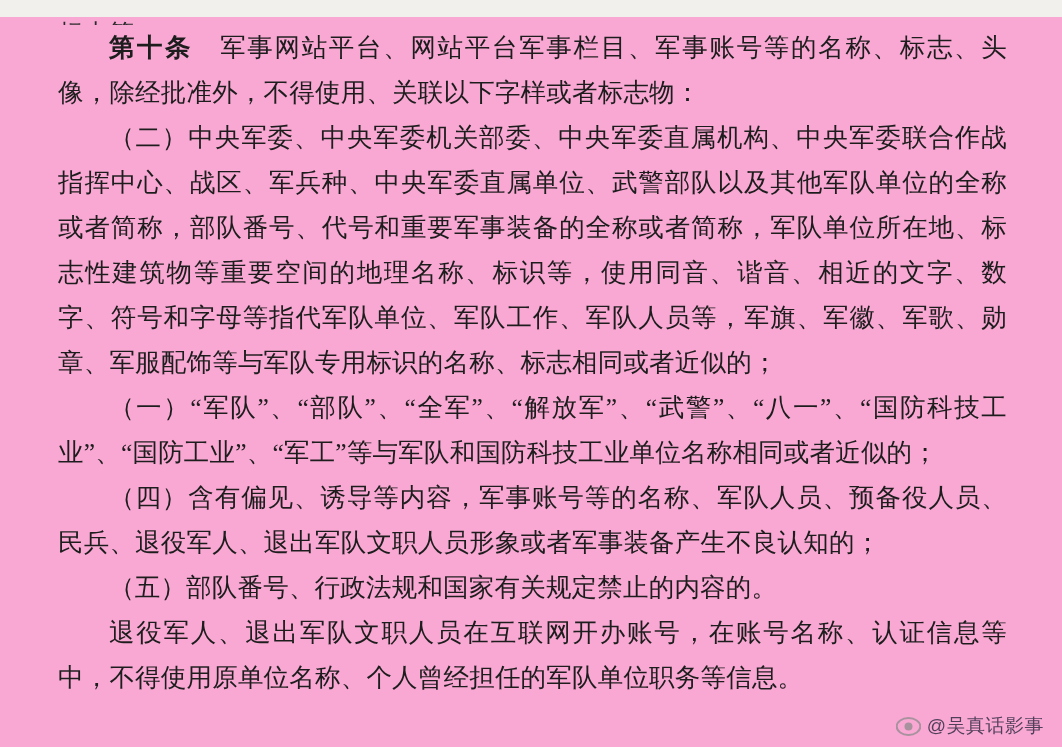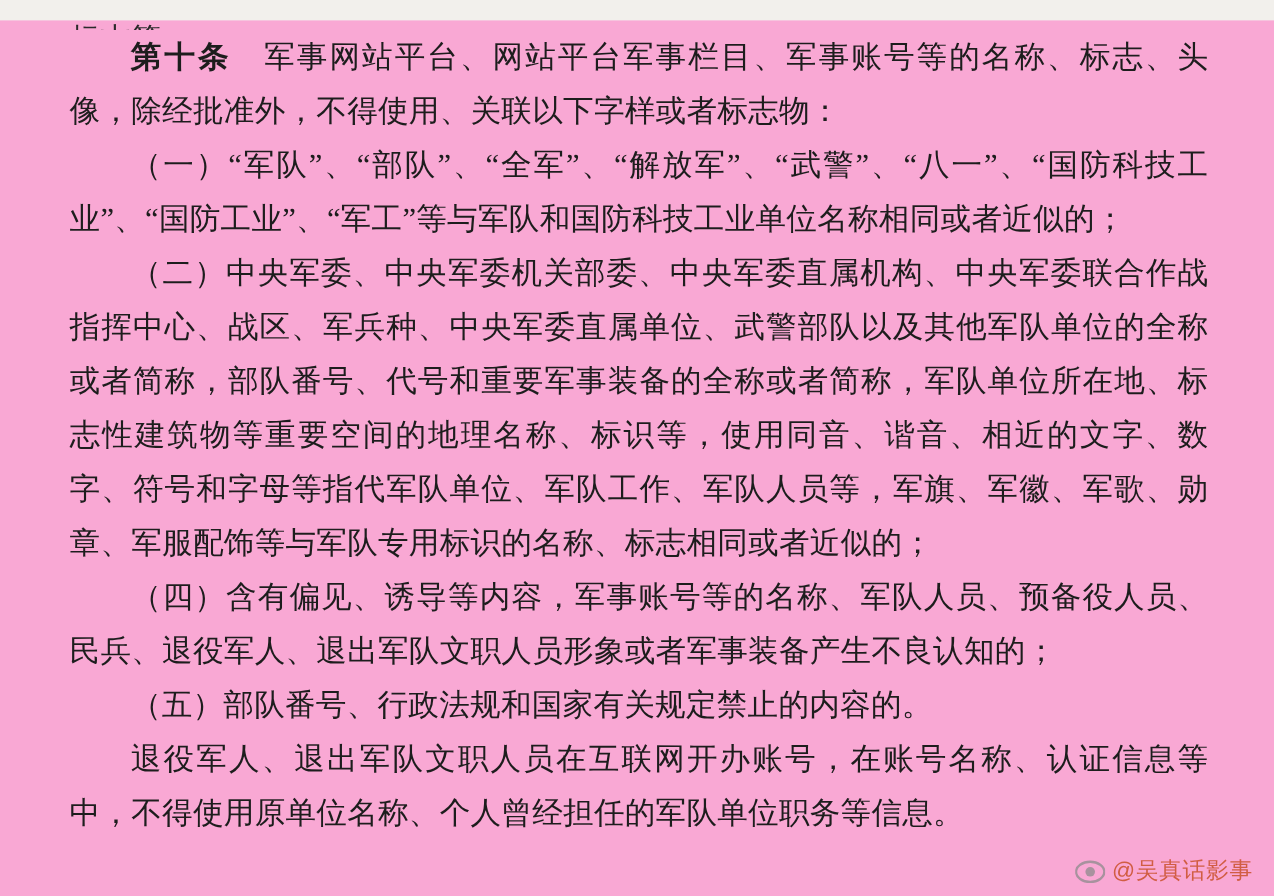--- a/index.html
+++ b/index.html
@@ -63,37 +63,37 @@
     height: 21px;
     position: relative;
     display: inline-block;
   }
   .weibo-eye svg {
     display: block;
   }
   .watermark-text {
     font-family: "Liberation Sans", sans-serif;
     font-size: 19px;
-    color: #c2410c;
+    color: #0f172a;
     letter-spacing: 0.5px;
     white-space: nowrap;
   }
 </style>
 </head>
 <body>
 
 <div class="page">
 
   <div class="top-clip">标志等。</div>
 
   <p class="para indent article-head-para"><span class="article-head">第十条</span><span>　军事网站平台、网站平台军事栏目、军事账号等的名称、标志、头像，除经批准外，不得使用、关联以下字样或者标志物：</span></p>
 
+  <p class="para indent">（二）中央军委、中央军委机关部委、中央军委直属机构、中央军委联合作战指挥中心、战区、军兵种、中央军委直属单位、武警部队以及其他军队单位的全称或者简称，部队番号、代号和重要军事装备的全称或者简称，军队单位所在地、标志性建筑物等重要空间的地理名称、标识等，使用同音、谐音、相近的文字、数字、符号和字母等指代军队单位、军队工作、军队人员等，军旗、军徽、军歌、勋章、军服配饰等与军队专用标识的名称、标志相同或者近似的；</p>
+
   <p class="para indent">（一）“军队”、“部队”、“全军”、“解放军”、“武警”、“八一”、“国防科技工业”、“国防工业”、“军工”等与军队和国防科技工业单位名称相同或者近似的；</p>
-
-  <p class="para indent">（二）中央军委、中央军委机关部委、中央军委直属机构、中央军委联合作战指挥中心、战区、军兵种、中央军委直属单位、武警部队以及其他军队单位的全称或者简称，部队番号、代号和重要军事装备的全称或者简称，军队单位所在地、标志性建筑物等重要空间的地理名称、标识等，使用同音、谐音、相近的文字、数字、符号和字母等指代军队单位、军队工作、军队人员等，军旗、军徽、军歌、勋章、军服配饰等与军队专用标识的名称、标志相同或者近似的；</p>
 
 
   <p class="para indent">（四）含有偏见、诱导等内容，军事账号等的名称、军队人员、预备役人员、民兵、退役军人、退出军队文职人员形象或者军事装备产生不良认知的；</p>
 
   <p class="para indent">（五）部队番号、行政法规和国家有关规定禁止的内容的。</p>
 
   <p class="para indent">退役军人、退出军队文职人员在互联网开办账号，在账号名称、认证信息等中，不得使用原单位名称、个人曾经担任的军队单位职务等信息。</p>
 
 </div>
 

